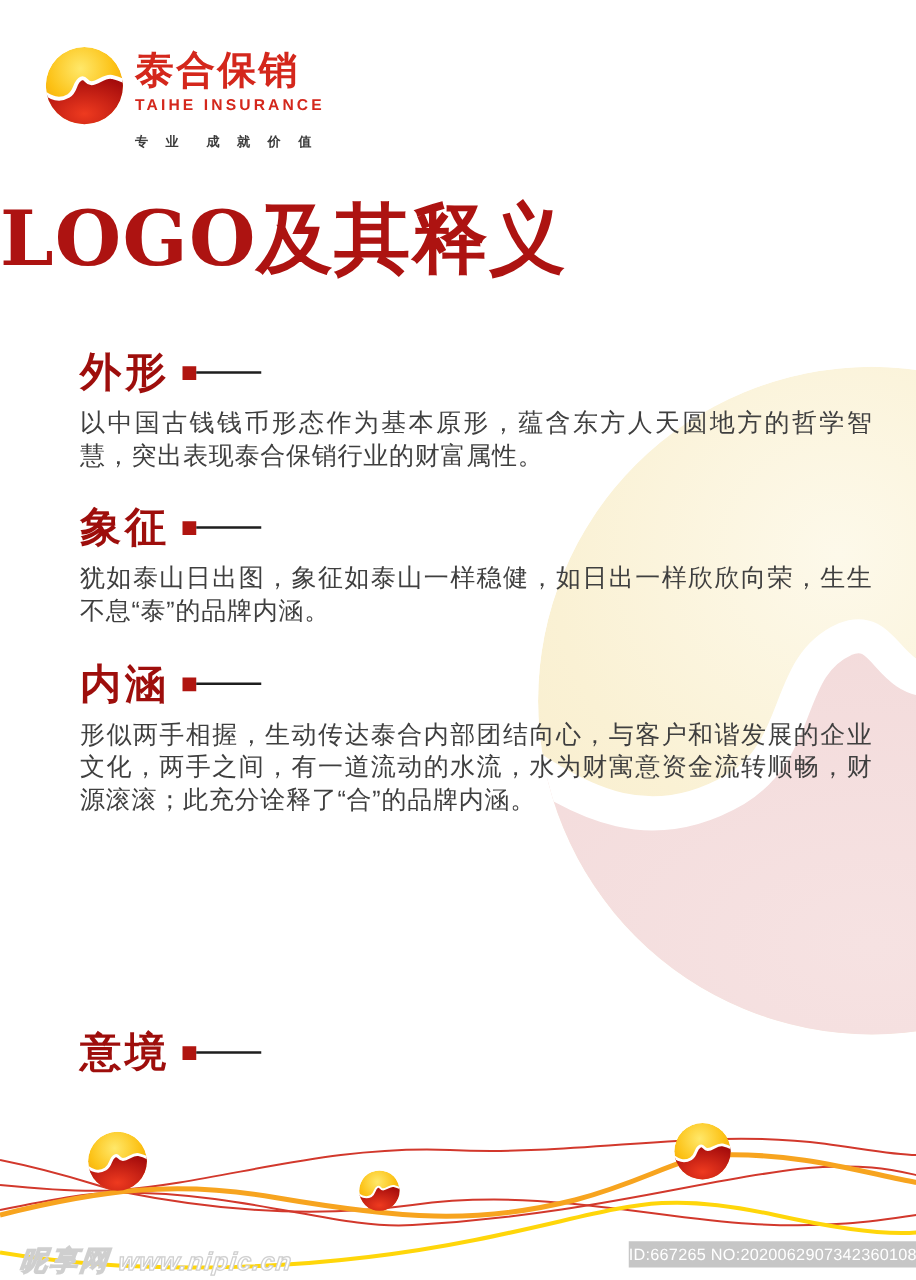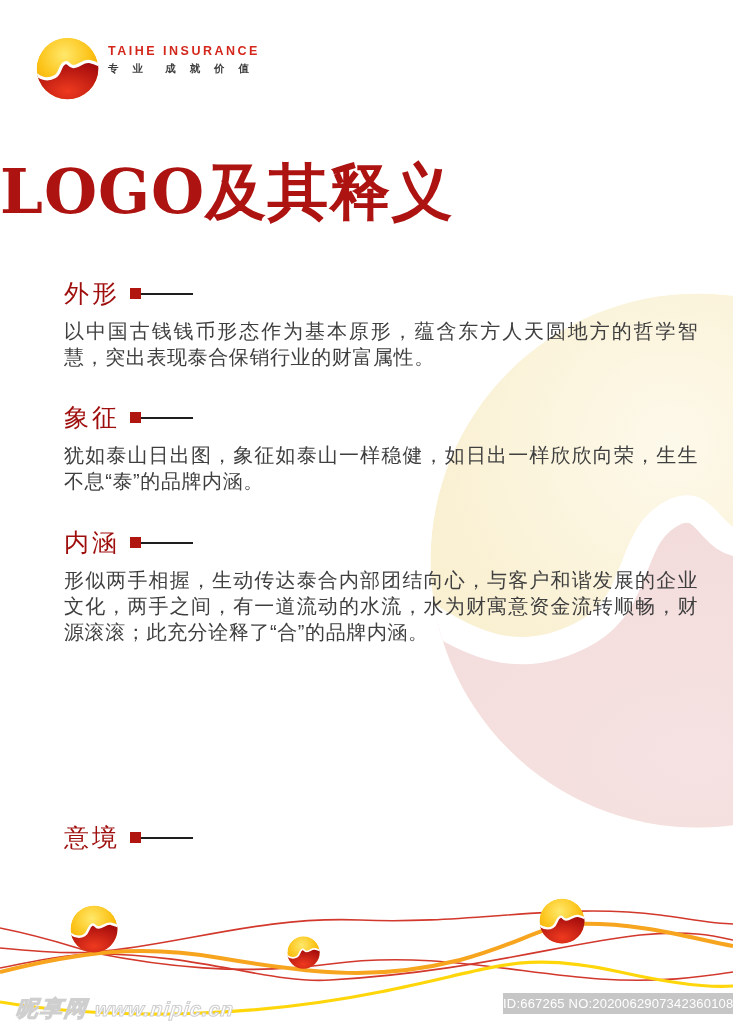--- a/index.html
+++ b/index.html
@@ -29,35 +29,35 @@
   .logo-text{margin-left:9px;padding-top:3px;}
   .logo-cn{
     font-size:31px;font-weight:bold;color:var(--logo-red);
     letter-spacing:2px;line-height:1.05;white-space:nowrap;
   }
   .logo-en{
     font-size:12.5px;font-weight:bold;color:var(--logo-red);
     letter-spacing:2.5px;margin-top:4px;white-space:nowrap;
   }
   .logo-slogan{
-    font-size:10.5px;color:#3c3c3c;letter-spacing:5.5px;margin-top:4px;
+    font-size:10.5px;color:#3c3c3c;letter-spacing:5.5px;margin-top:16px;
     white-space:pre;font-weight:bold;
   }
   
   .title{
     position:absolute;left:0;top:152px;width:100%;
     font-family:"DejaVu Serif","Liberation Serif",serif;
     font-size:61px;font-weight:bold;color:var(--title-red);
     letter-spacing:1px;line-height:1.3;
   }
   
   .section{position:absolute;left:64px;width:634px;}
   .sec-head{display:flex;align-items:center;}
   .sec-title{
-    font-size:25px;font-weight:normal;color:var(--heading-red);
+    font-size:33px;font-weight:bold;color:var(--heading-red);
     letter-spacing:3px;line-height:1.1;white-space:nowrap;
   }
   .sec-square{
     width:11px;height:11px;background:#b01510;margin-left:10px;flex:0 0 auto;
   }
   .sec-line{
     width:52px;height:2px;background:#1e1e1e;flex:0 0 auto;
   }
   .sec-body{
     margin-top:10px;font-size:20px;line-height:26px;color:var(--body-gray);
@@ -130,20 +130,21 @@
               <circle cx="50" cy="50" r="49"></circle>
             </clipPath>
     </defs>
     <g clip-path="url(#b1c)">
       <circle cx="50" cy="50" r="49" fill="url(#b1t)"></circle>
       <path d="M -4 57 C 8 66 18 70 30 63 C 40 57 37 45 46 41 C 52 38.5 52 47 59 47
                C 68 47 75 37 85 39 C 93 41 100 44 104 46 L 104 104 L -4 104 Z" fill="url(#b1b)" stroke="#ffffff" stroke-width="5" stroke-linejoin="round"></path>
     </g>
   </svg></div>
     <div class="logo-text">
+      <div class="logo-cn">泰合保销</div>
       <div class="logo-en">TAIHE INSURANCE</div>
       <div class="logo-slogan">专 业  成 就 价 值</div>
     </div>
   </div>
 
   <div class="title">LOGO及其释义</div>
 
   <div class="section s1">
     <div class="sec-head">
       <span class="sec-title">外形</span>

